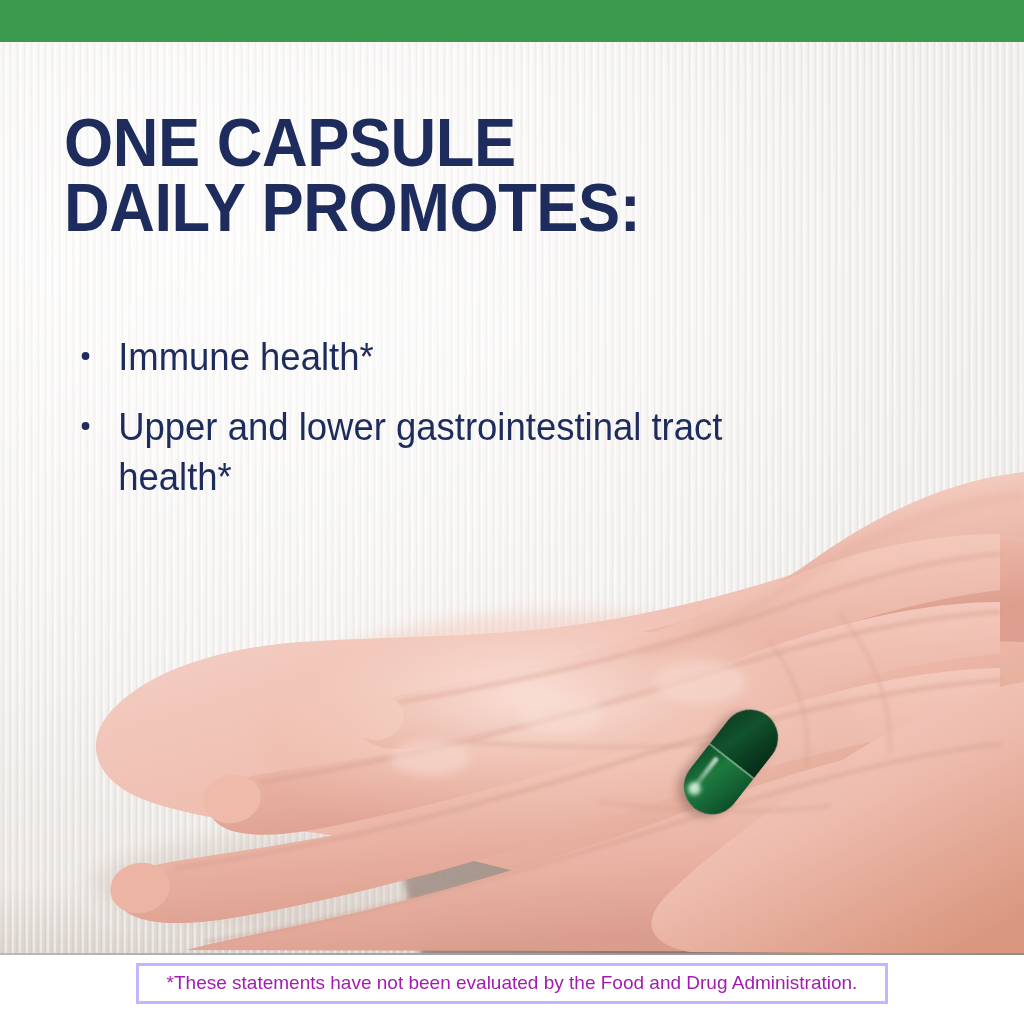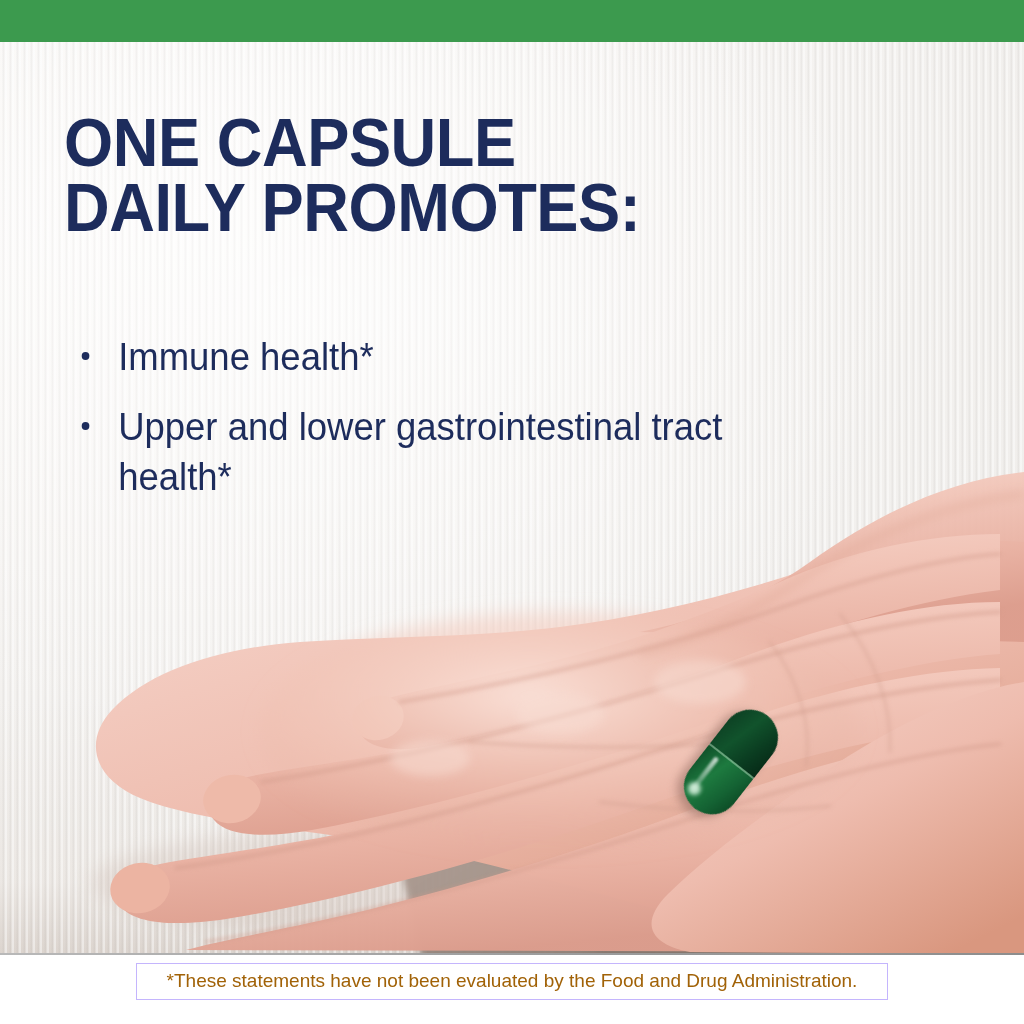--- a/index.html
+++ b/index.html
@@ -219,25 +219,25 @@
     width: 1024px;
     height: 69px;
     background: #ffffff;
   }
   .footnote-box {
     position: absolute;
     left: 136px;
     top: 8px;
     width: 752px;
     box-sizing: border-box;
-    border: 1px solid #c4b5fd;
+    border: 3px solid #c4b5fd;
     background: #ffffff;
     padding: 4px 6px 6px;
     text-align: center;
-    color: #a16207;
+    color: #a21caf;
     font-family: "Liberation Sans", sans-serif;
     font-size: 19px;
     line-height: 1.32;
   }
   .footnote-box div { white-space: nowrap; }
 </style>
 </head>
 <body>
 
 <div id="ad">

